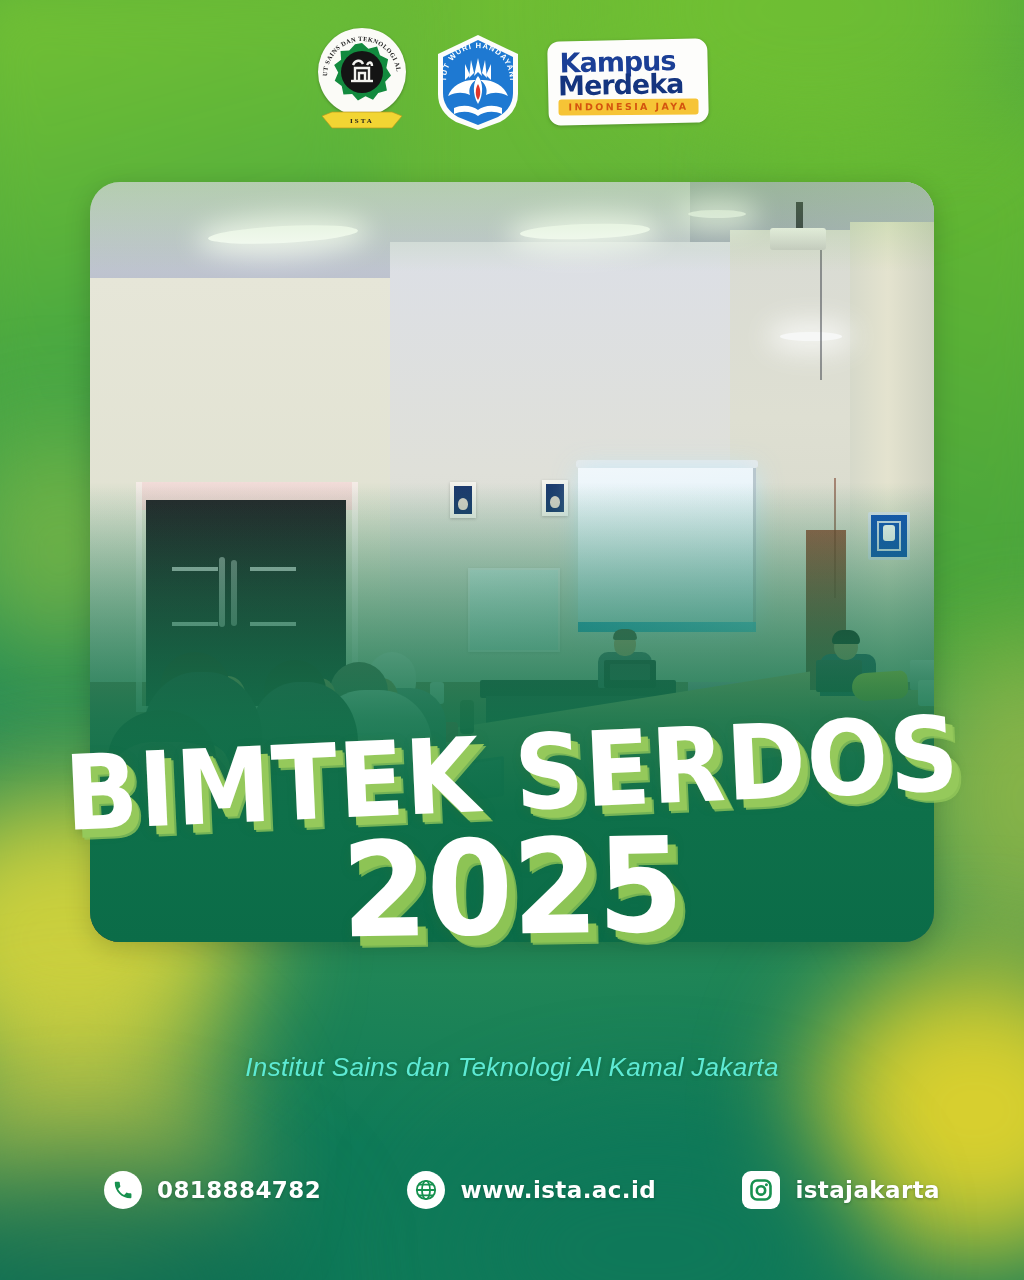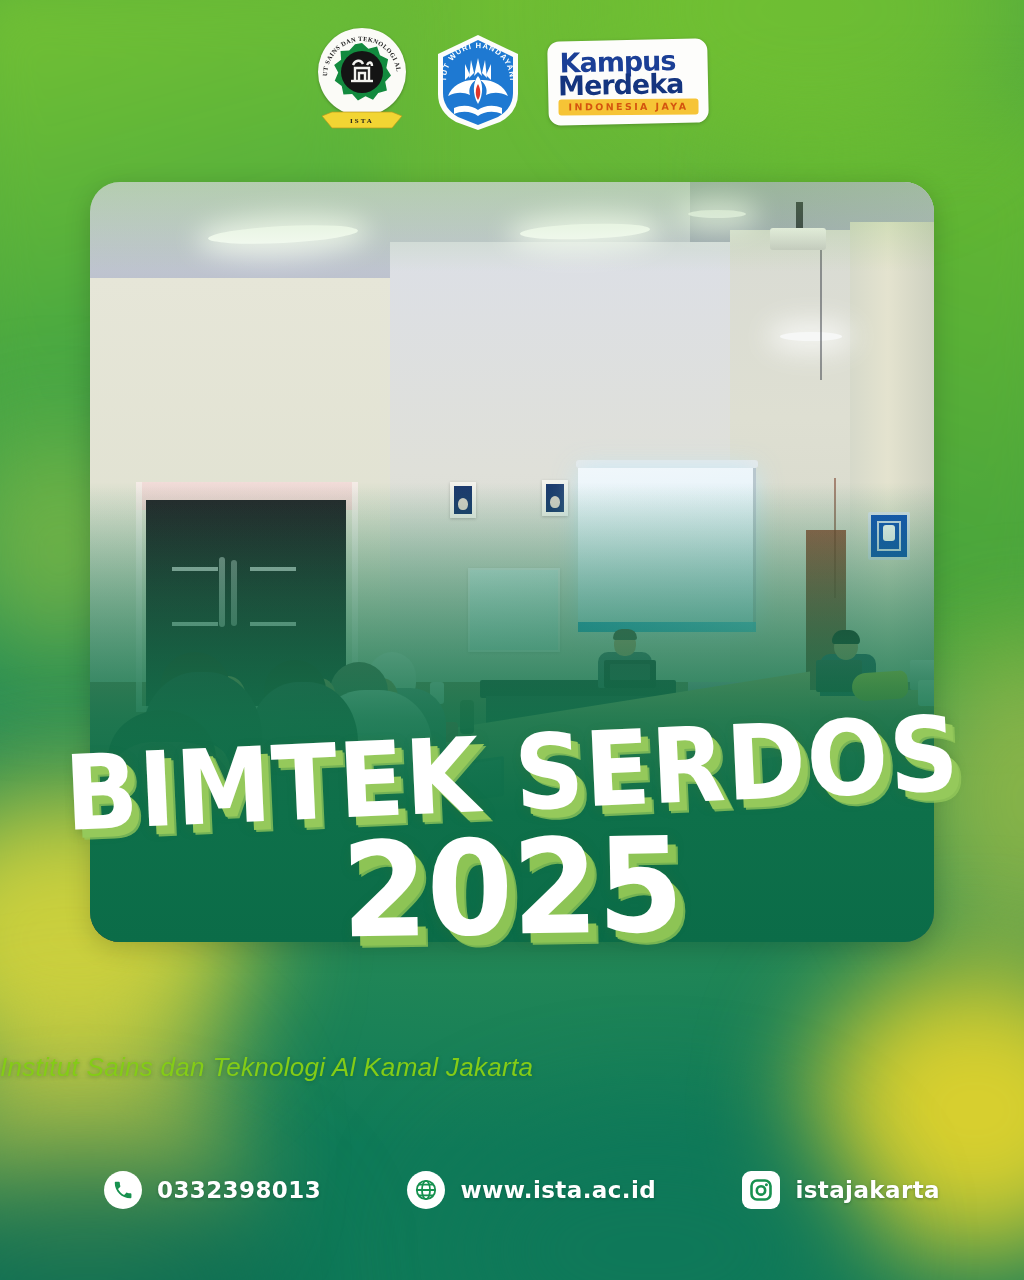--- a/index.html
+++ b/index.html
@@ -346,21 +346,21 @@
     font-family:"DejaVu Sans", sans-serif;
     font-size:124px; font-weight:bold; color:#ffffff;
     letter-spacing:-1px; line-height:1; margin-top:4px;
     transform:rotate(-1deg) scaleY(1.06);
     text-shadow: 8px 9px 0 #8dc455, 10px 11px 0 rgba(141,196,85,.8), 3px 5px 12px rgba(60,110,40,.3);
   }
 
   
   .subtitle {
     position:absolute; left:0; right:0; top:1052px; z-index:6;
-    color:#84cc16;
+    text-align:center; color:#5eead4;
     font-family:"Liberation Sans", sans-serif;
     font-style:italic; font-size:26px; letter-spacing:.3px;
     text-shadow:0 1px 4px rgba(0,60,40,.3);
   }
 
   
   .footer {
     position:absolute; left:104px; right:84px; top:1162px; height:56px; z-index:7;
     display:flex; align-items:center; justify-content:space-between;
   }
@@ -589,21 +589,21 @@
   <div class="subtitle">Institut Sains dan Teknologi Al Kamal Jakarta</div>
 
   <div class="footer">
 
     <div class="fitem">
       <span class="ico circle">
         <svg width="22" height="22" viewBox="0 0 24 24" fill="#17914f">
           <path d="M6.6 10.8c1.4 2.8 3.8 5.1 6.6 6.6l2.2-2.2c.3-.3.7-.4 1.1-.3 1.2.4 2.4.6 3.7.6.6 0 1 .4 1 1V20c0 .6-.4 1-1 1C10.6 21 3 13.4 3 4c0-.6.4-1 1-1h3.5c.6 0 1 .4 1 1 0 1.3.2 2.5.6 3.7.1.4 0 .8-.3 1.1l-2.2 2z"></path>
         </svg>
       </span>
-      <span class="txt">0332398013</span>
+      <span class="txt">0818884782</span>
     </div>
 
     <div class="fitem">
       <span class="ico circle">
         <svg width="24" height="24" viewBox="0 0 24 24" fill="none" stroke="#17914f" stroke-width="1.8">
           <circle cx="12" cy="12" r="9.2"></circle>
           <ellipse cx="12" cy="12" rx="4" ry="9.2"></ellipse>
           <path d="M2.8 12h18.4M4.4 6.6h15.2M4.4 17.4h15.2"></path>
         </svg>
       </span>

